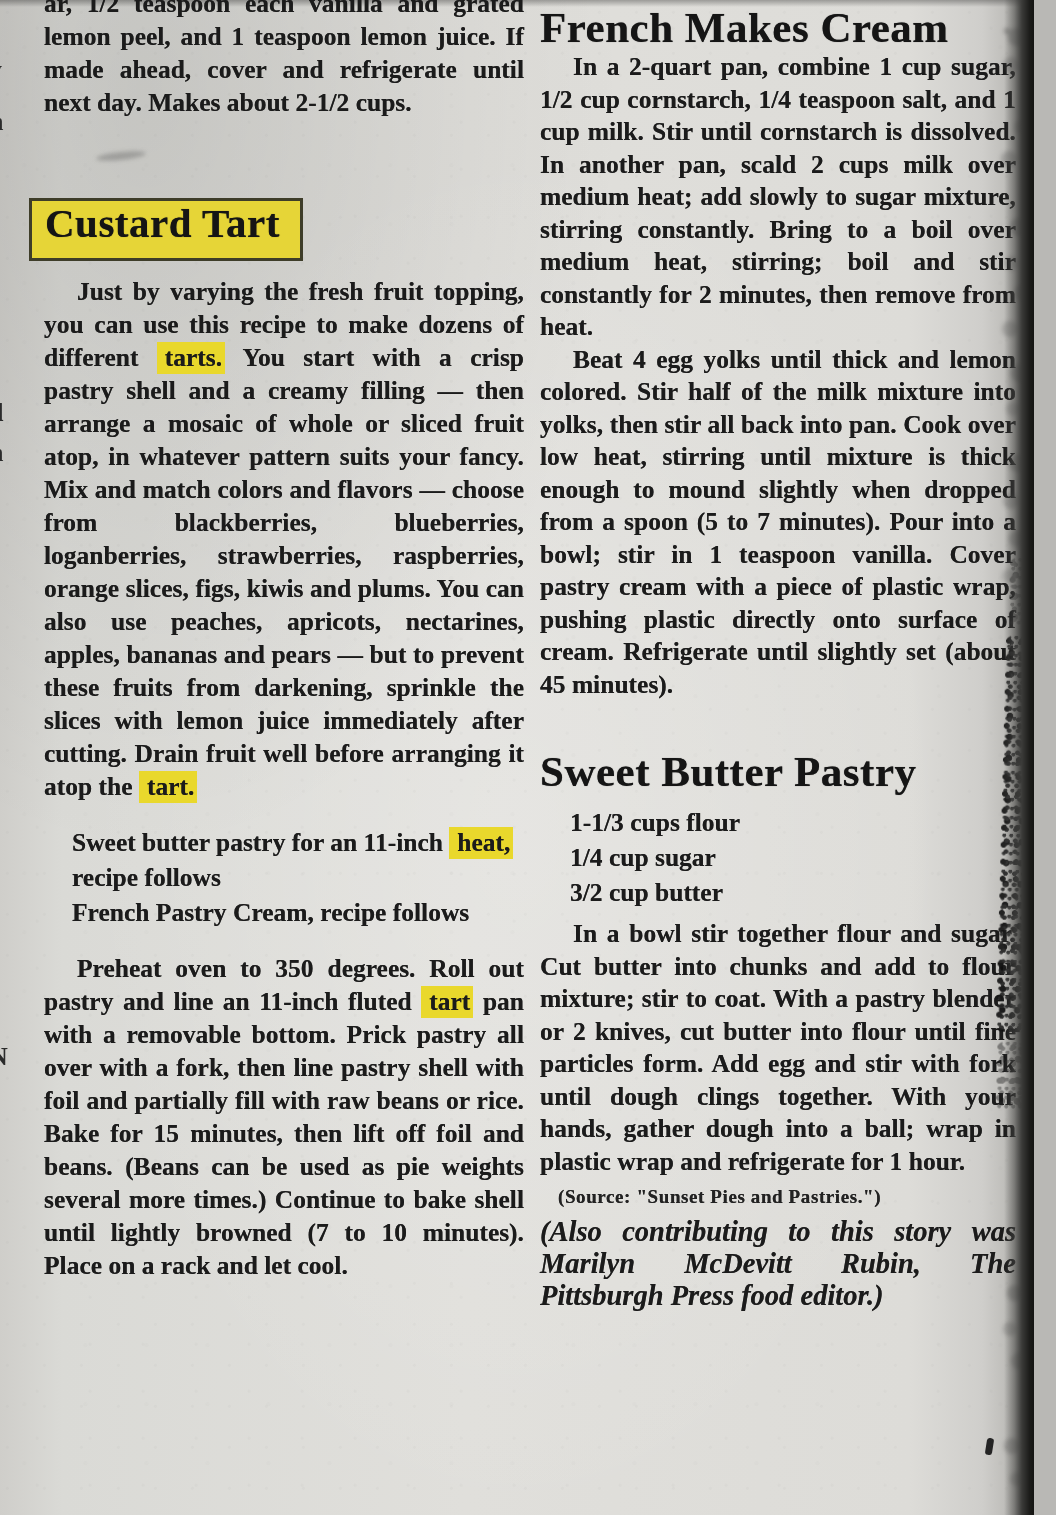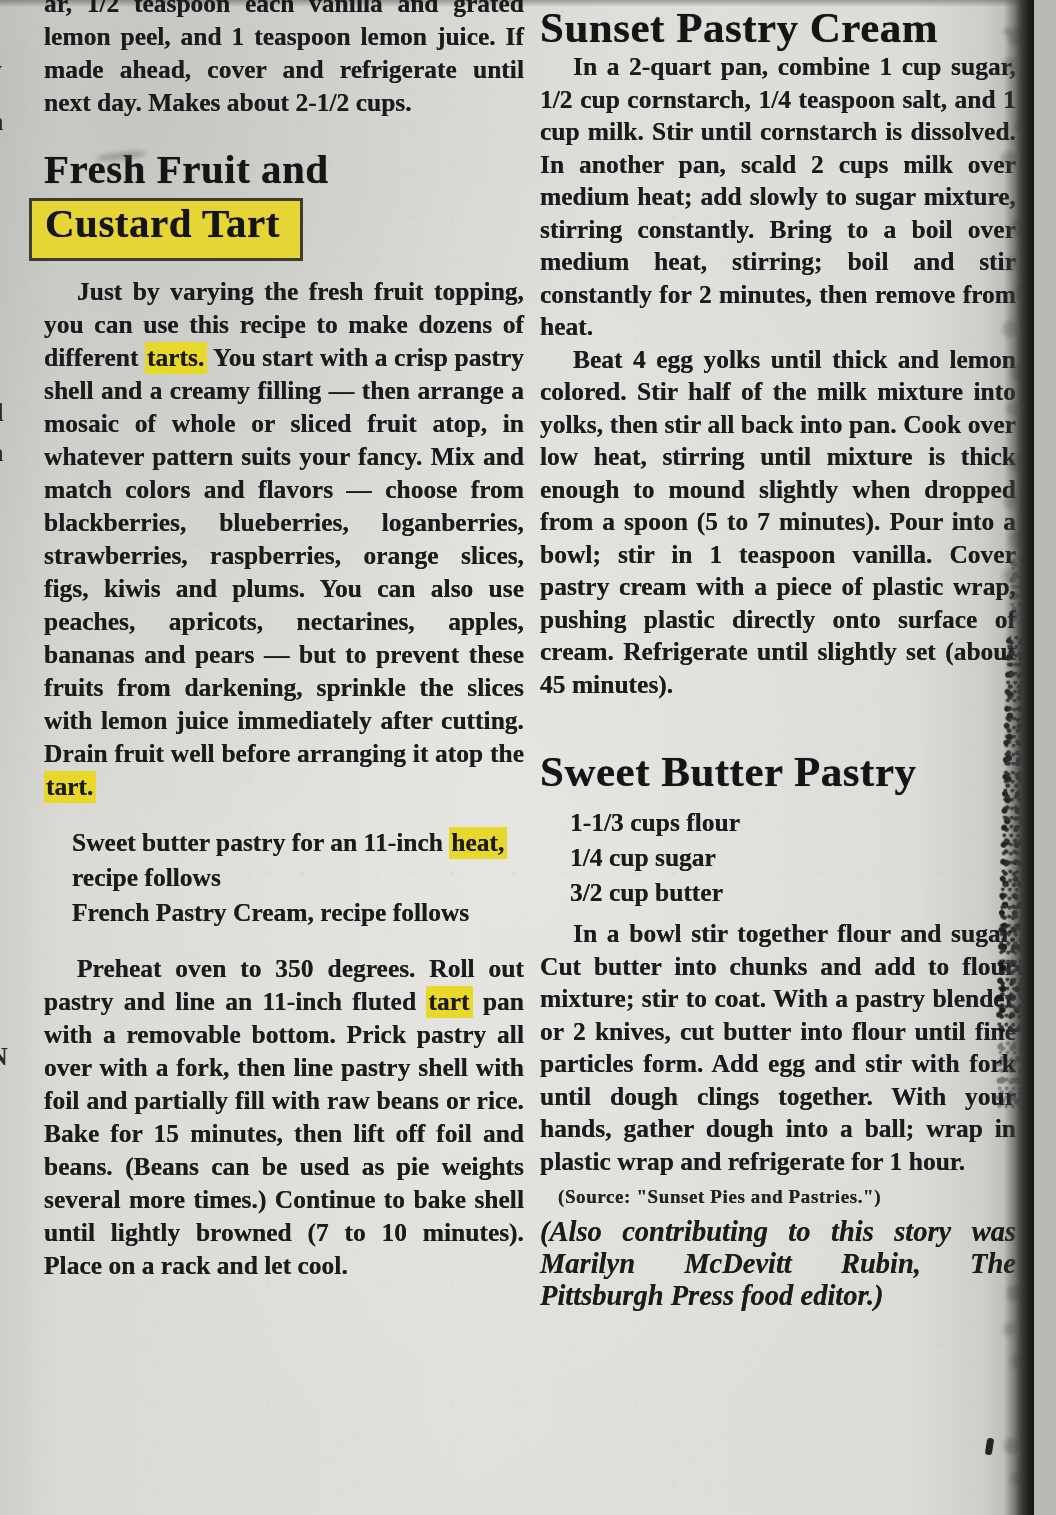--- a/index.html
+++ b/index.html
@@ -41,21 +41,21 @@
     margin:26px 0 0 0; font-weight:700; font-size:41px; line-height:49px;
     letter-spacing:.5px; color:#151515; text-shadow:0 0 .7px rgba(20,20,20,.8);
   }
   .headline2{
     margin:0; font-weight:700; font-size:43px; line-height:47px;
     letter-spacing:.5px; color:#151515; text-shadow:0 0 .7px rgba(20,20,20,.8);
   }
   .hl-pastry{margin-top:47px;}
 
   mark{
-    background:#e9d82c; color:inherit; padding:1px 3px 2px 2px;
+    background:#e9d82c; color:inherit; padding:1px 3px 2px 8px;
   }
   mark.boxed{
     display:inline-block; background:#e6d537;
     border:3px solid #3e3d29;
     margin-left:-15px; margin-top:4px;
     padding:0 20px 13px 13px; line-height:44px;
   }
 
   .ingredients{margin:22px 0 0 0; padding-left:28px;}
   .ing-right{margin-top:10px; padding-left:30px;}
@@ -150,34 +150,34 @@
       <span class="frag" style="top: 438px;">n</span>
       <span class="frag" style="top: 492px;">e</span>
       <span class="frag" style="top: 592px;">e</span>
       <span class="frag" style="top: 690px;">e</span>
       <span class="frag" style="top: 1042px;">N</span>
     </div>
 
   <div class="col col-left">
     <p class="body cont">ar, 1/2 teaspoon each vanilla and grated lemon peel, and 1 teaspoon lemon juice. If made ahead, cover and refrigerate until next day. Makes about 2-1/2 cups.</p>
 
-    <h2 class="headline"><span>Fresh Fruit and</span><br><mark class="boxed">Custard Tart</mark></h2>
+    <h2 class="headline"><br><mark class="boxed">Custard Tart</mark></h2>
 
     <p class="body indent intro">Just by varying the fresh fruit topping, you can use this recipe to make dozens of different <mark>tarts.</mark> You start with a crisp pastry shell and a creamy filling — then arrange a mosaic of whole or sliced fruit atop, in whatever pattern suits your fancy. Mix and match colors and flavors — choose from blackberries, blueberries, loganberries, strawberries, raspberries, orange slices, figs, kiwis and plums. You can also use peaches, apricots, nectarines, apples, bananas and pears — but to prevent these fruits from darkening, sprinkle the slices with lemon juice immediately after cutting. Drain fruit well before arranging it atop the <mark>tart.</mark></p>
 
     <div class="ingredients">
         <div class="ing-line">Sweet butter pastry for an 11-inch <mark>heat,</mark> recipe follows</div>
         <div class="ing-line">French Pastry Cream, recipe follows</div>
       </div>
 
     <p class="body indent instructions">Preheat oven to 350 degrees. Roll out pastry and line an 11-inch fluted <mark>tart</mark> pan with a removable bottom. Prick pastry all over with a fork, then line pastry shell with foil and partially fill with raw beans or rice. Bake for 15 minutes, then lift off foil and beans. (Beans can be used as pie weights several more times.) Continue to bake shell until lightly browned (7 to 10 minutes). Place on a rack and let cool.</p>
   </div>
 
   <div class="col col-right">
-    <h2 class="headline2">Sunset Pastry Cream</h2>
+    <h2 class="headline2">French Makes Cream</h2>
 
     <p class="body indent rc-p1">In a 2-quart pan, combine 1 cup sugar, 1/2 cup cornstarch, 1/4 teaspoon salt, and 1 cup milk. Stir until cornstarch is dissolved. In another pan, scald 2 cups milk over medium heat; add slowly to sugar mixture, stirring constantly. Bring to a boil over medium heat, stirring; boil and stir constantly for 2 minutes, then remove from heat.</p>
     <p class="body indent rc-p2">Beat 4 egg yolks until thick and lemon colored. Stir half of the milk mixture into yolks, then stir all back into pan. Cook over low heat, stirring until mixture is thick enough to mound slightly when dropped from a spoon (5 to 7 minutes). Pour into a bowl; stir in 1 teaspoon vanilla. Cover pastry cream with a piece of plastic wrap, pushing plastic directly onto surface of cream. Refrigerate until slightly set (about 45 minutes).</p>
 
     <h2 class="headline2 hl-pastry">Sweet Butter Pastry</h2>
 
     <div class="ingredients ing-right">
         <div class="ing-line">1-1/3 cups flour</div>
         <div class="ing-line">1/4 cup sugar</div>
         <div class="ing-line">3/2 cup butter</div>

